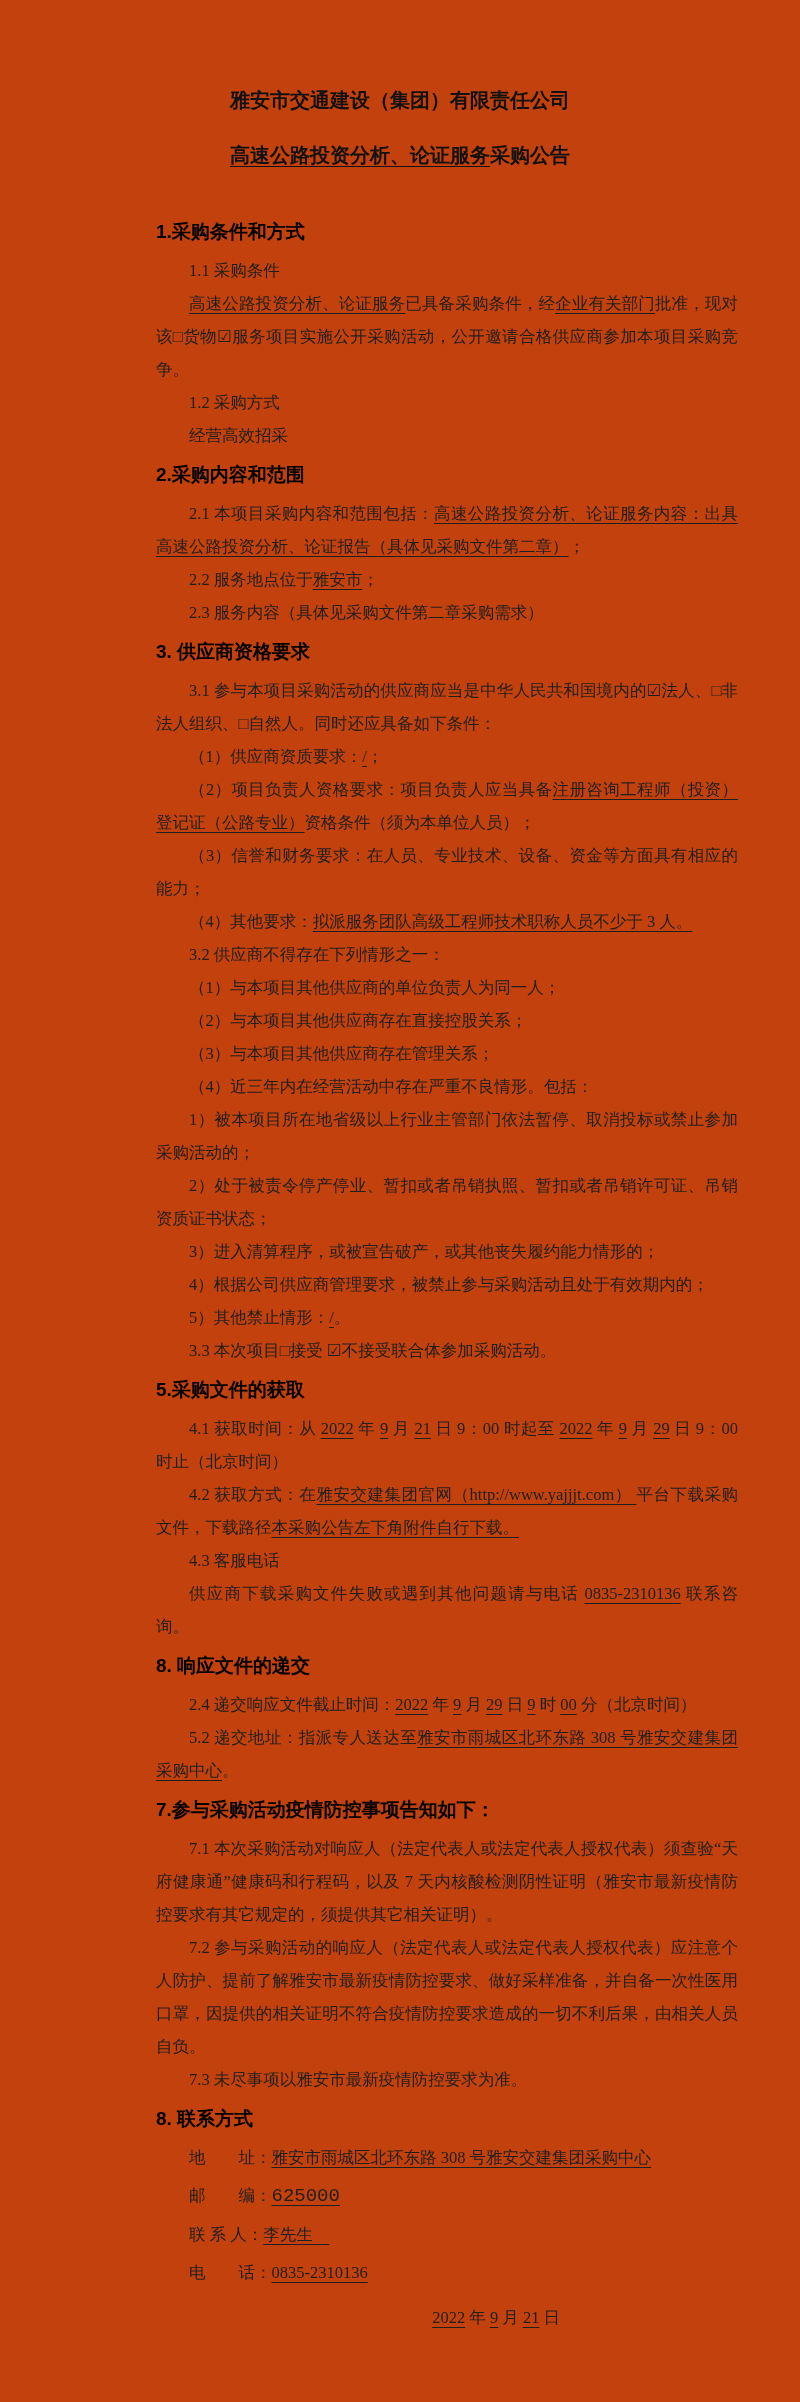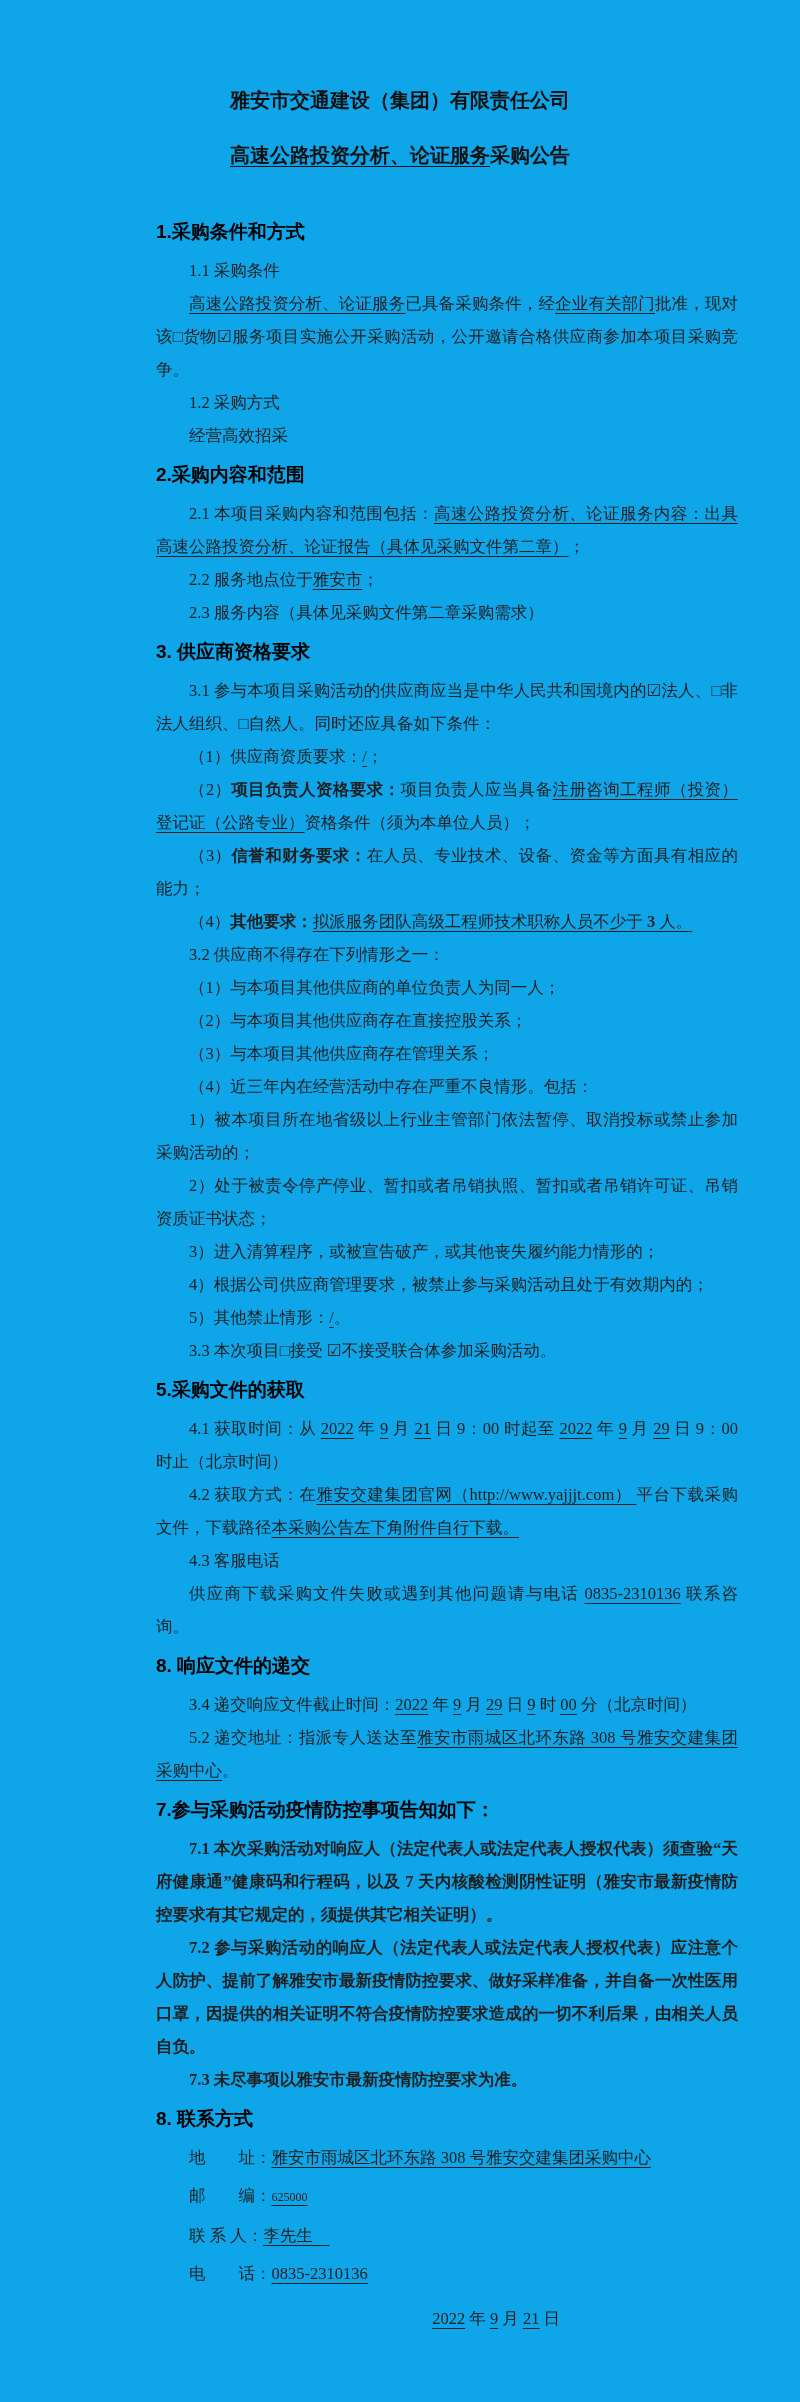--- a/index.html
+++ b/index.html
@@ -1,20 +1,20 @@
 <!DOCTYPE html>
 <html><head>
 <meta charset="utf-8">
 <style>
   html,body{margin:0;padding:0;background:#ffffff;}
   .page{
     position:relative;
     width:800px;height:2402px;
     box-sizing:border-box;
-    background:#0ea5e9;
+    background:#c2410c;
     padding:86px 62px 16px 112px;
     overflow:hidden;
     font-family:"Liberation Serif","DejaVu Serif",serif;
     color:#1f1f1f;
   }
   .doc-title{
     font-family:"Liberation Sans","DejaVu Sans",sans-serif;
     font-weight:bold;
     font-size:20px;
     line-height:28px;
@@ -34,22 +34,22 @@
   p.block{
     font-size:16.5px;
     line-height:33px;
     margin:0;
     text-indent:33px;
     text-align:justify;
     word-break:break-all;
   }
   p.block.contact{margin-bottom:5px;text-align:left;}
   .u{text-decoration:underline;text-underline-offset:4px;text-decoration-thickness:1px;}
-  .b{font-weight:bold;}
-  .s{font-family:Liberation Serif, serif;font-size:12px;}
+  .b{font-weight:normal;}
+  .s{font-family:Liberation Mono, monospace;font-size:19px;}
   .doc-date{
     font-size:16.5px;
     line-height:33px;
     margin-top:12px;
     text-align:right;
     padding-right:178px;
   }
 </style>
 </head>
 <body>
@@ -93,21 +93,21 @@
       </div>
       <div>
         <h2 class="sec-heading">5.采购文件的获取</h2>
         <p class="block"><span>4.1 获取时间：从 </span><span class="u">2022</span><span> 年 </span><span class="u">9</span><span> 月 </span><span class="u">21</span><span> 日 9：00 时起至 </span><span class="u">2022</span><span> 年 </span><span class="u">9</span><span> 月 </span><span class="u">29</span><span> 日 9：00 时止（北京时间）</span></p>
         <p class="block"><span>4.2  获取方式：在</span><span class="u">雅安交建集团官网（http://www.yajjjt.com） </span><span>平台下载采购文件，下载路径</span><span class="u">本采购公告左下角附件自行下载。</span></p>
         <p class="block"><span>4.3 客服电话</span></p>
         <p class="block"><span>供应商下载采购文件失败或遇到其他问题请与电话 </span><span class="u">0835-2310136</span><span> 联系咨询。</span></p>
       </div>
       <div>
         <h2 class="sec-heading">8. 响应文件的递交</h2>
-        <p class="block"><span>3.4 递交响应文件截止时间：</span><span class="u">2022</span><span> 年 </span><span class="u">9</span><span> 月 </span><span class="u">29</span><span> 日 </span><span class="u">9</span><span> 时 </span><span class="u">00</span><span> 分（北京时间）</span></p>
+        <p class="block"><span>2.4 递交响应文件截止时间：</span><span class="u">2022</span><span> 年 </span><span class="u">9</span><span> 月 </span><span class="u">29</span><span> 日 </span><span class="u">9</span><span> 时 </span><span class="u">00</span><span> 分（北京时间）</span></p>
         <p class="block"><span>5.2 递交地址：指派专人送达至</span><span class="u">雅安市雨城区北环东路 308 号雅安交建集团采购中心</span><span>。</span></p>
       </div>
       <div>
         <h2 class="sec-heading">7.参与采购活动疫情防控事项告知如下：</h2>
         <p class="block"><span class="b">7.1 本次采购活动对响应人（法定代表人或法定代表人授权代表）须查验“天府健康通”健康码和行程码，以及 7 天内核酸检测阴性证明（雅安市最新疫情防控要求有其它规定的，须提供其它相关证明）。</span></p>
         <p class="block"><span class="b">7.2 参与采购活动的响应人（法定代表人或法定代表人授权代表）应注意个人防护、提前了解雅安市最新疫情防控要求、做好采样准备，并自备一次性医用口罩，因提供的相关证明不符合疫情防控要求造成的一切不利后果，由相关人员自负。</span></p>
         <p class="block"><span class="b">7.3 未尽事项以雅安市最新疫情防控要求为准。</span></p>
       </div>
       <div>
         <h2 class="sec-heading">8. 联系方式</h2>

